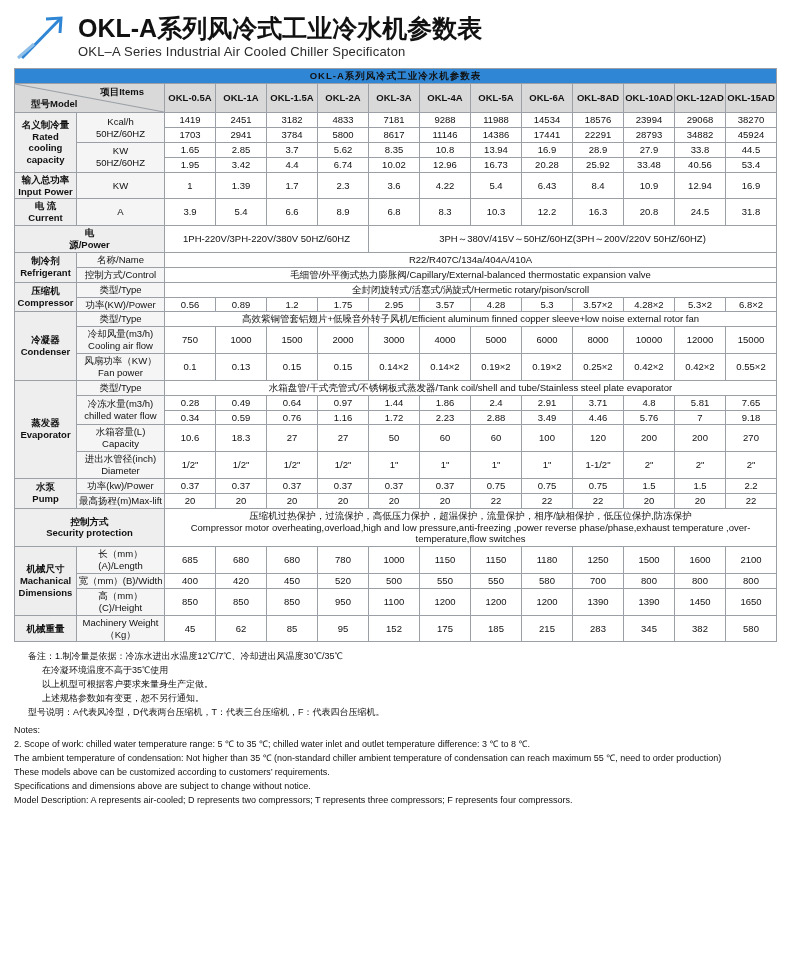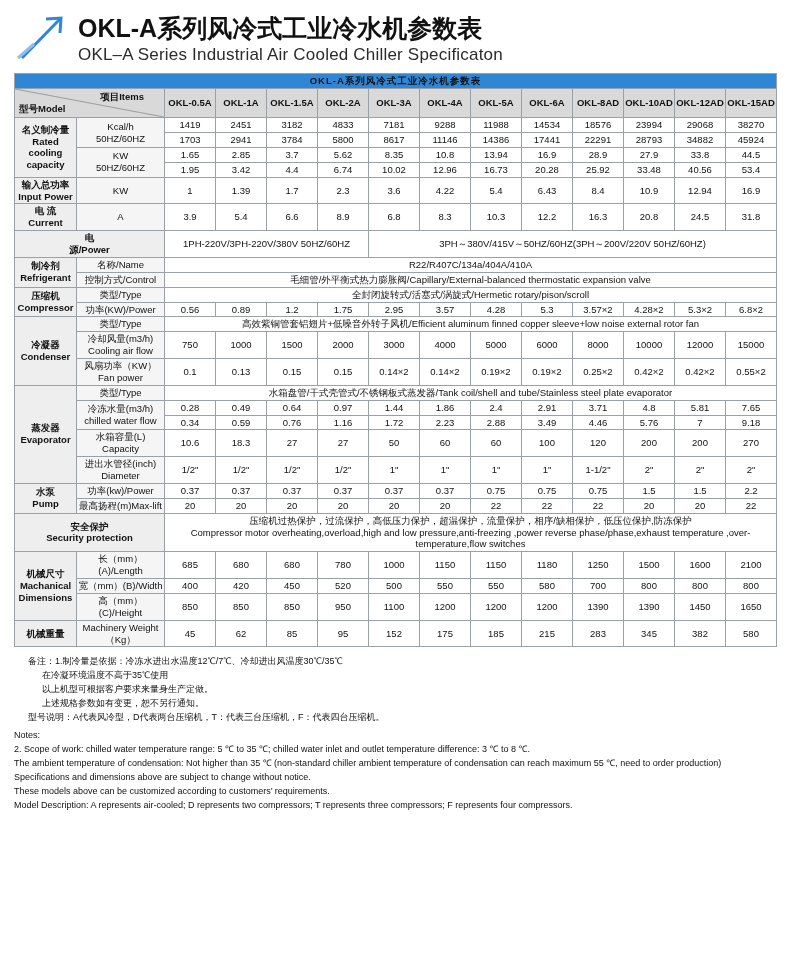--- a/index.html
+++ b/index.html
@@ -10,21 +10,21 @@
     -webkit-font-smoothing:antialiased;
   }
   .page{width:790px;box-sizing:border-box;padding:12px 14px 10px 14px;}
 
   
   .header{display:flex;align-items:flex-start;gap:10px;margin:2px 0 8px 2px;}
   .logo{width:52px;height:46px;flex:0 0 52px;position:relative;}
   .logo svg{display:block;}
   .titles{display:flex;flex-direction:column;justify-content:center;}
   .title-cn{font-size:25px;font-weight:bold;letter-spacing:0px;line-height:1.12;color:#111;}
-  .title-en{font-size:17px;color:#2b2b2b;line-height:1.25;margin-top:2px;letter-spacing:.2px;}
+  .title-en{font-size:13px;color:#2b2b2b;line-height:1.25;margin-top:2px;letter-spacing:.2px;}
 
   
   table.spec{border-collapse:collapse;width:762px;table-layout:fixed;}
   table.spec td,table.spec th{
     border:1px solid #9aa0a6;
     font-size:9.5px;
     text-align:center;
     vertical-align:middle;
     padding:1px 1px;
     line-height:1.25;
@@ -33,21 +33,21 @@
   }
   .banner td{
     background:#2f86d4;color:#ffffff;font-size:15px;font-weight:bold;
     padding:5px 0;border:1px solid #2f86d4;letter-spacing:1px;
   }
   .grayhead td{background:#d9d9d9;font-weight:bold;font-size:9.5px;padding:4px 1px;}
   .lbl{background:#eeeeee;font-weight:bold;}
   .sub{background:#f5f5f5;}
   .corner{background:#d9d9d9;position:relative;padding:0;height:26px;}
   .corner .d1{position:absolute;right:20px;top:2px;font-weight:bold;font-size:9.5px;}
-  .corner .d2{position:absolute;left:4px;bottom:2px;font-weight:bold;font-size:9.5px;}
+  .corner .d2{position:absolute;left:16px;bottom:2px;font-weight:bold;font-size:9.5px;}
   .corner .slash{position:absolute;left:0;top:0;width:100%;height:100%;}
   .secu{font-size:9.5px;text-align:left;padding:3px 6px;line-height:1.45;}
 
   
   .notes{margin-top:8px;font-size:9px;line-height:1.55;color:#111;}
   .notes .cn{margin-left:28px;}
   .notes .cn-first{margin-left:14px;}
   .notes .en{margin-left:0px;}
   .notes p{margin:0;}
   .gap{height:4px;}
@@ -425,21 +425,21 @@
       <td>22</td>
       <td>22</td>
       <td>22</td>
       <td>20</td>
       <td>20</td>
       <td>22</td>
     </tr>
 
     <tr>
       <td class="lbl" colspan="2">
-        <div>安全保护</div>
+        <div>控制方式</div>
         <div>Security protection</div>
       </td>
       <td colspan="12" class="secu">
         <div>压缩机过热保护，过流保护，高低压力保护，超温保护，流量保护，相序/缺相保护，低压位保护,防冻保护</div>
         <div>Compressor motor overheating,overload,high and low pressure,anti-freezing ,power reverse phase/phase,exhaust temperature ,over-temperature,flow switches</div>
       </td>
     </tr>
 
     <tr>
       <td class="lbl" rowspan="3">
@@ -519,18 +519,18 @@
   <div class="notes">
     <p class="cn-first">备注：1.制冷量是依据：冷冻水进出水温度12℃/7℃、冷却进出风温度30℃/35℃</p>
     <p class="cn">在冷凝环境温度不高于35℃使用</p>
     <p class="cn">以上机型可根据客户要求来量身生产定做。</p>
     <p class="cn">上述规格参数如有变更，恕不另行通知。</p>
     <p class="cn-first">型号说明：A代表风冷型，D代表两台压缩机，T：代表三台压缩机，F：代表四台压缩机。</p>
     <div class="gap"></div>
     <p class="en">Notes:</p>
     <p class="en">2. Scope of work: chilled water temperature range: 5 ℃ to 35 ℃; chilled water inlet and outlet temperature difference: 3 ℃ to 8 ℃.</p>
     <p class="en">The ambient temperature of condensation: Not higher than 35 ℃ (non-standard chiller ambient temperature of condensation can reach maximum 55 ℃, need to order production)</p>
+    <p class="en">   These models above can be customized according to customers’  requirements.</p>
     <p class="en">   Specifications and dimensions above are subject to change without notice.</p>
-    <p class="en">   These models above can be customized according to customers’  requirements.</p>
     <p class="en">Model Description: A represents air-cooled; D represents two compressors; T represents three compressors; F represents four compressors.</p>
   </div>
 
 </div>
 
 </body></html>

